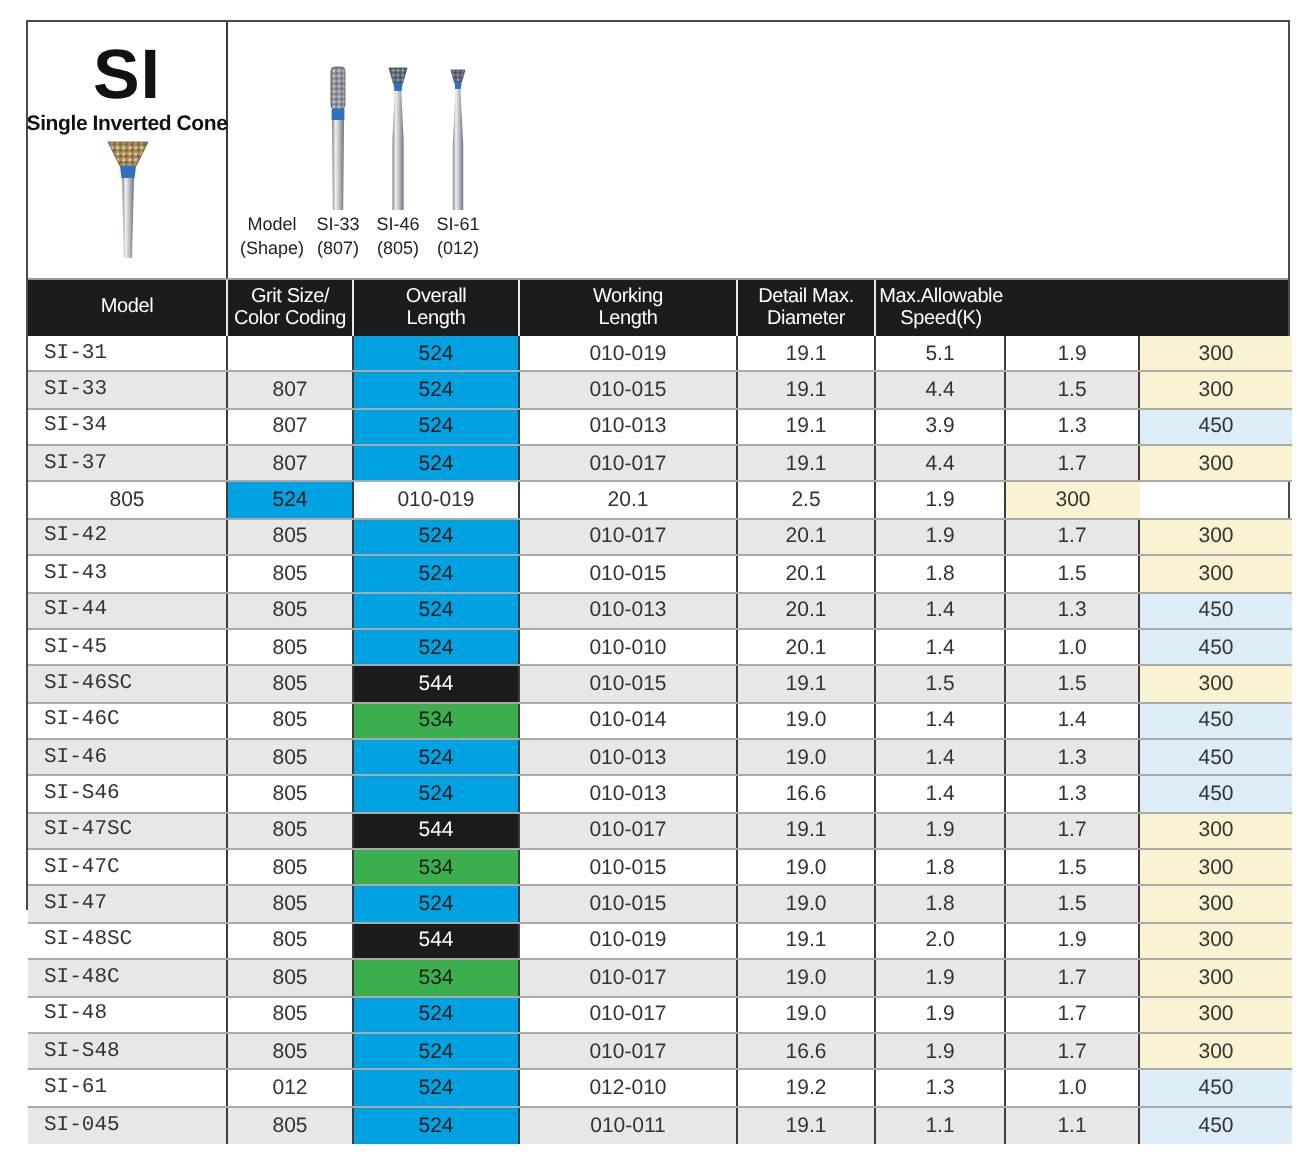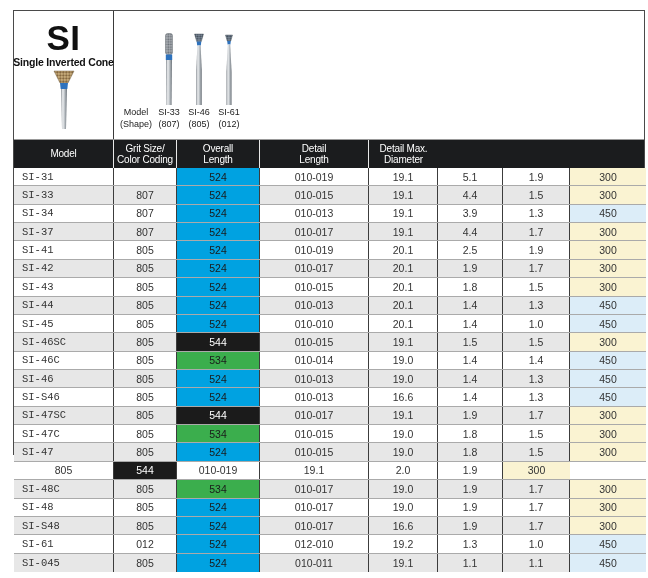--- a/index.html
+++ b/index.html
@@ -116,24 +116,26 @@
 (012)</div>
     </div>
   </div>
 
   <div class="thead">
     <div class="th">Model</div>
     <div class="th">Grit Size/
 Color Coding</div>
     <div class="th">Overall
 Length</div>
-    <div class="th">Detail
+    <div class="th">Working
 Length</div>
     <div class="th">Detail Max.
 Diameter</div>
+    <div class="th">Max.Allowable
+Speed(K)</div>
   </div>
 
   <div class="tbody">
       <div class="trow">
         <div class="cell c-model">SI-31</div>
         <div class="cell"></div>
         <div class="cell grit-524">524</div>
         <div class="cell">010-019</div>
         <div class="cell">19.1</div>
         <div class="cell">5.1</div>
@@ -164,21 +166,20 @@
         <div class="cell c-model">SI-37</div>
         <div class="cell">807</div>
         <div class="cell grit-524">524</div>
         <div class="cell">010-017</div>
         <div class="cell">19.1</div>
         <div class="cell">4.4</div>
         <div class="cell">1.7</div>
         <div class="cell speed-300">300</div>
       </div>
       <div class="trow">
-        <div class="cell c-model">SI-41</div>
         <div class="cell">805</div>
         <div class="cell grit-524">524</div>
         <div class="cell">010-019</div>
         <div class="cell">20.1</div>
         <div class="cell">2.5</div>
         <div class="cell">1.9</div>
         <div class="cell speed-300">300</div>
       </div>
       <div class="trow alt">
         <div class="cell c-model">SI-42</div>
@@ -284,20 +285,21 @@
         <div class="cell c-model">SI-47</div>
         <div class="cell">805</div>
         <div class="cell grit-524">524</div>
         <div class="cell">010-015</div>
         <div class="cell">19.0</div>
         <div class="cell">1.8</div>
         <div class="cell">1.5</div>
         <div class="cell speed-300">300</div>
       </div>
       <div class="trow">
+        <div class="cell c-model">SI-48SC</div>
         <div class="cell">805</div>
         <div class="cell grit-544">544</div>
         <div class="cell">010-019</div>
         <div class="cell">19.1</div>
         <div class="cell">2.0</div>
         <div class="cell">1.9</div>
         <div class="cell speed-300">300</div>
       </div>
       <div class="trow alt">
         <div class="cell c-model">SI-48C</div>

